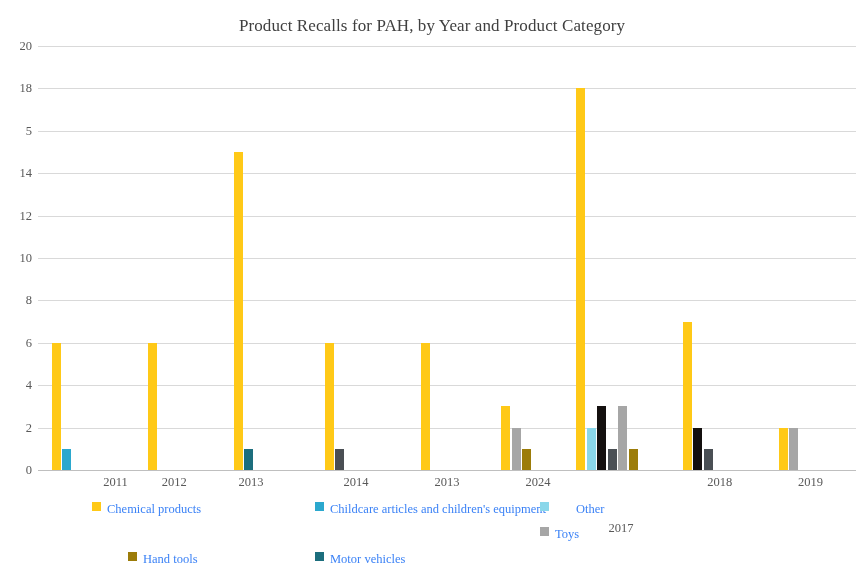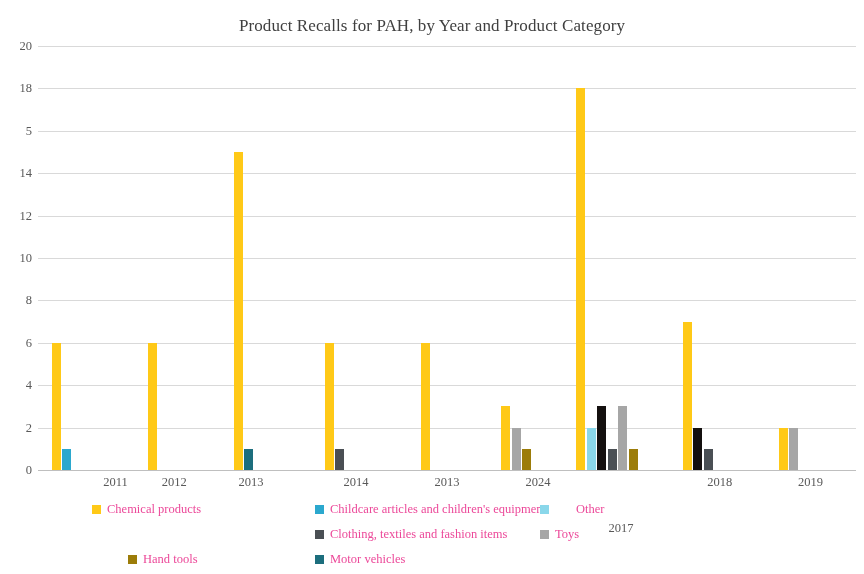--- a/index.html
+++ b/index.html
@@ -67,24 +67,24 @@
     text-align:center;white-space:nowrap;
     transform:translateX(-50%);
   }
 
   
   #legend{
     position:absolute;left:92px;top:502px;width:700px;height:66px;
   }
   .legend-item{
     position:absolute;
-    display:flex;align-items:center;
+    display:flex;
     white-space:nowrap;
     font-size:12.5px;
-    color:#ec4899;
+    color:#3b82f6;
   }
   .legend-swatch{
     width:9px;height:9px;
     margin-right:6px;
     flex:0 0 auto;
   }
 </style>
 </head>
 <body>
 
@@ -178,24 +178,20 @@
         <span>Chemical products</span>
       </div>
       <div class="legend-item" style="left: 223px; top: 0px;">
         <span class="legend-swatch" style="background: rgb(43, 168, 206);"></span>
         <span>Childcare articles and children's equipment</span>
       </div>
       <div class="legend-item" style="left: 448px; top: 0px; gap: 21px;">
         <span class="legend-swatch" style="background: rgb(138, 215, 234);"></span>
         <span>Other</span>
       </div>
-      <div class="legend-item" style="left: 223px; top: 25px;">
-        <span class="legend-swatch" style="background: rgb(74, 79, 84);"></span>
-        <span>Clothing, textiles and fashion items</span>
-      </div>
       <div class="legend-item" style="left: 448px; top: 25px;">
         <span class="legend-swatch" style="background: rgb(166, 166, 166);"></span>
         <span>Toys</span>
       </div>
       <div class="legend-item" style="left: 0px; top: 50px; padding-left: 36px;">
         <span class="legend-swatch" style="background: rgb(156, 124, 9);"></span>
         <span>Hand tools</span>
       </div>
       <div class="legend-item" style="left: 223px; top: 50px;">
         <span class="legend-swatch" style="background: rgb(28, 110, 125);"></span>

